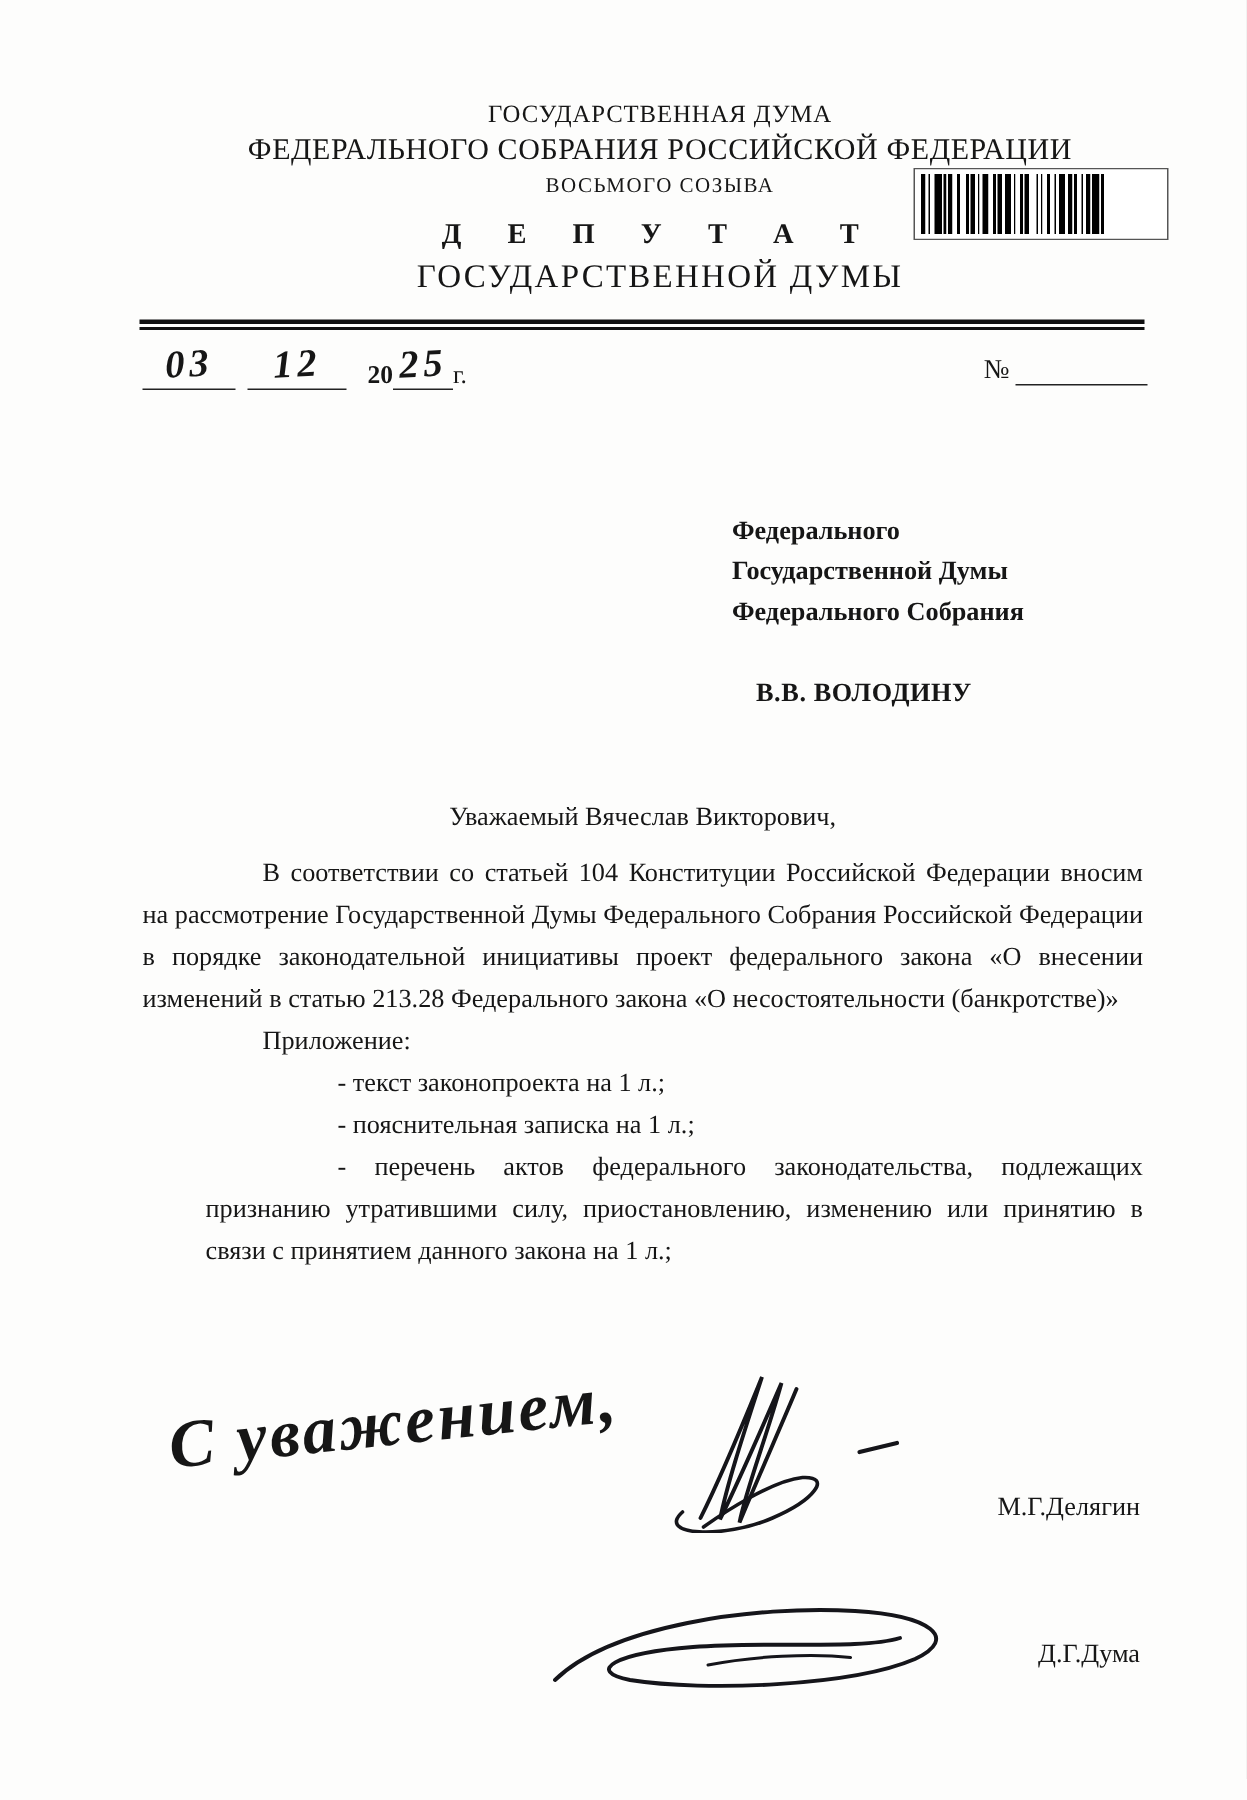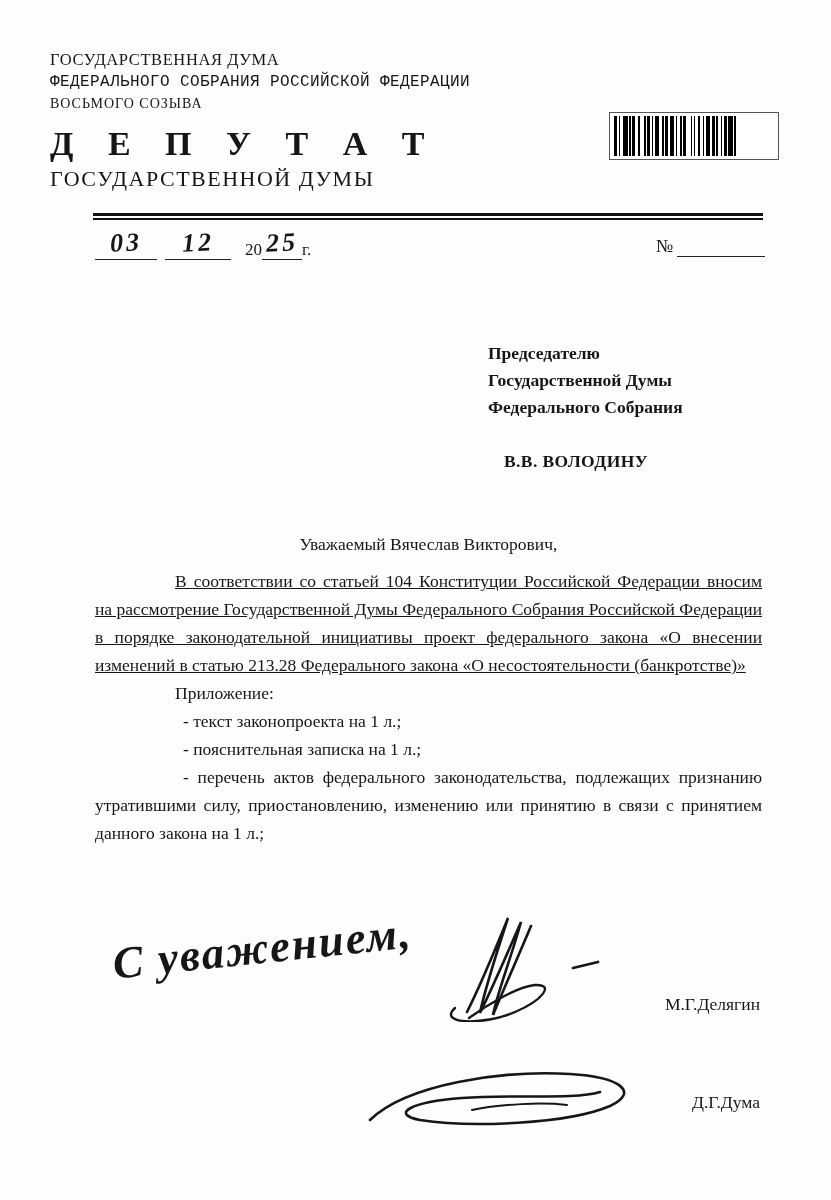--- a/index.html
+++ b/index.html
@@ -8,27 +8,27 @@
   .page {
     position: relative;
     width: 831px; height: 1200px;
     margin: 0 auto;
     background: #fdfdfc;
     overflow: hidden;
   }
 
   
   .letterhead {
-    position: absolute; top: 50px; left: 50px; width: 780px;
-    text-align: left;
+    position: absolute; top: 66px; left: 50px; width: 780px;
+    text-align: center;
   }
   .lh1 { font-size: 16.5px; letter-spacing: 0.6px; }
-  .lh2 { font-size: 16px; letter-spacing: 0.4px; margin-top: 3px; font-family: Liberation Mono, monospace; }
+  .lh2 { font-size: 20px; letter-spacing: 0.4px; margin-top: 3px; }
   .lh3 { font-size: 14px; letter-spacing: 1px; margin-top: 5px; }
-  .lh-title { font-size: 34px; font-weight: bold; letter-spacing: 13px; margin-top: 13px; }
+  .lh-title { font-size: 19px; font-weight: bold; letter-spacing: 13px; margin-top: 13px; }
   .lh-subtitle { font-size: 22px; letter-spacing: 1.5px; margin-top: 3px; }
 
   
   .stamp {
     position: absolute; top: 112px; right: 52px; width: 170px;
     border: 1px solid #555; background: #fff;
   }
   .barcode {
     height: 46px; padding: 3px 4px 2px 4px;
     font-size: 0; white-space: nowrap; overflow: hidden; background: #fff;
@@ -59,21 +59,21 @@
     transform: rotate(-3deg); display: inline-block;
   }
   .hw-slot {
     display: inline-block; text-align: center;
     border-bottom: 1.5px solid #222;
     height: 32px; vertical-align: bottom;
   }
   .slot-day { width: 62px; }
   .slot-month { width: 66px; margin-left: 8px; }
   .slot-year { width: 40px; }
-  .printed-year { font-size: 17px; margin-left: 14px; }
+  .printed-year { font-size: 17px; margin-left: 14px; font-weight: bold; }
   .year-suffix { font-size: 17px; }
   .no-group { position: absolute; right: 0; top: 8px; }
   .no-label { font-size: 18px; }
   .no-underline {
     display: inline-block; width: 88px; height: 20px;
     border-bottom: 1.5px solid #222; vertical-align: bottom; margin-left: 4px;
   }
 
   
   .recipient {
@@ -84,26 +84,26 @@
 
   
   .body-block {
     position: absolute; top: 530px; left: 95px; width: 667px;
     font-size: 17.5px; line-height: 28px;
   }
   .salutation { text-align: center; margin-bottom: 9px; }
   .para {
     text-align: justify; text-align-last: left;
     text-indent: 80px;
-    text-decoration: underline;
   }
   .attach-label { text-indent: 80px; }
   .attachment {
     text-align: justify; text-align-last: left;
     text-indent: 88px;
+    margin-left: 42px;
   }
 
   
   .closing-hw {
     position: absolute; top: 922px; left: 112px;
     font-family: "Liberation Serif", serif;
     font-style: italic; font-size: 45px; font-weight: bold;
     transform: rotate(-6deg); letter-spacing: 2px;
     white-space: nowrap;
   }
@@ -134,21 +134,21 @@
   <div class="rule"></div>
 
   <div class="dateline">
     <span class="hw-slot slot-day"><span class="hw">03</span></span><span class="hw-slot slot-month"><span class="hw">12</span></span><span class="printed-year">20</span><span class="hw-slot slot-year"><span class="hw">25</span></span><span class="year-suffix">г.</span>
     <span class="no-group">
       <span class="no-label">№</span><span class="no-underline"></span>
     </span>
   </div>
 
   <div class="recipient">
-    <div>Председателю</div>
+    <div>Федерального</div>
     <div>Государственной Думы</div>
     <div>Федерального Собрания</div>
     <div class="recipient-name">В.В. ВОЛОДИНУ</div>
   </div>
 
   <div class="body-block">
     <p class="salutation">Уважаемый Вячеслав Викторович,</p>
     <p class="para">В соответствии со статьей 104 Конституции Российской Федерации вносим на рассмотрение Государственной Думы Федерального Собрания Российской Федерации в порядке законодательной инициативы проект федерального закона «О внесении изменений в статью 213.28 Федерального закона «О несостоятельности (банкротстве)»</p>
     <p class="attach-label">Приложение:</p>
     <p class="attachment">-   текст законопроекта на 1 л.;</p>

